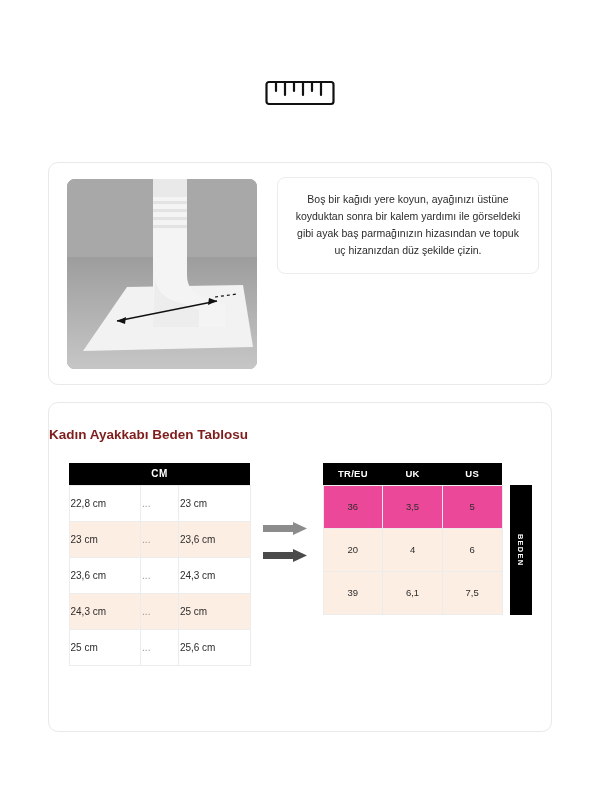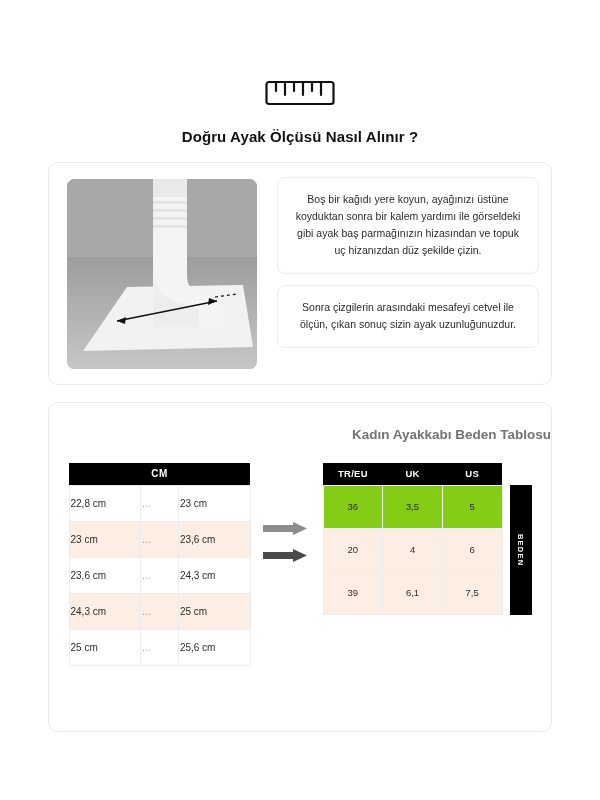--- a/index.html
+++ b/index.html
@@ -72,25 +72,25 @@
   .bottom-card {
     position: absolute;
     left: 48px; top: 402px;
     width: 504px; height: 330px;
     border: 1px solid #e9e9e9;
     border-radius: 10px;
     background: #fff;
   }
   .table-title {
     position: absolute;
-    top: 24px; left: 0; right: 0;
-    text-align: right;
+    top: 24px; left: 0; right: 16px;
+    text-align: left;
     font-size: 13.5px;
     font-weight: bold;
-    color: #737373;
+    color: #7f1d1d;
   }
 
   .tables {
     position: absolute;
     top: 60px; left: 0; right: 0;
     display: flex;
     justify-content: center;
     align-items: flex-start;
   }
 
@@ -139,21 +139,21 @@
     font-size: 9.5px; font-weight: bold;
     height: 22px; letter-spacing: .3px;
     width: 60px;
   }
   .size-table td {
     border: 1px solid #ececec;
     height: 26px;
     font-size: 9.5px;
     text-align: center;
     color: #2c2c2c;
-    background: #84cc16;
+    background: #ec4899;
     width: 60px;
   }
   .size-table tr.alt td { background: #fdeee4; }
 
   .beden-bar {
     width: 22px;
     margin-top: 22px;
     background: #000;
     color: #fff;
     display: flex;
@@ -175,21 +175,20 @@
 
   <div class="ruler-icon-wrap">
     <span>
       <svg width="70" height="34" viewBox="0 0 70 34" fill="none" xmlns="http://www.w3.org/2000/svg">
         <rect x="1.5" y="6" width="67" height="22" rx="2.5" stroke="#111" stroke-width="2.2"></rect>
         <path d="M11 6 V15 M20 6 V19 M29 6 V15 M38 6 V19 M47 6 V15 M56 6 V19" stroke="#111" stroke-width="2.2" stroke-linecap="round"></path>
       </svg>
     </span>
   </div>
 
-  <div class="title">Doğru Ayak Ölçüsü Nasıl Alınır ?</div>
 
   <div class="top-card">
 
     <div class="photo">
       <svg width="190" height="190" viewBox="0 0 190 190" xmlns="http://www.w3.org/2000/svg">
         <defs>
           <linearGradient id="floor" x1="0" y1="0" x2="0" y2="1">
             <stop offset="0" stop-color="#9d9d9d"></stop>
             <stop offset="1" stop-color="#c6c6c6"></stop>
           </linearGradient>
@@ -211,21 +210,20 @@
 
         <path d="M50 142 L150 122" stroke="#111" stroke-width="1.4" stroke-dasharray="0"></path>
         <path d="M50 142 l9 -4 l-1 7 z" fill="#111"></path>
         <path d="M150 122 l-9 4 l1 -7 z" fill="#111"></path>
         <path d="M148 118 L170 115" stroke="#111" stroke-width="1.2" stroke-dasharray="3 3"></path>
       </svg>
     </div>
 
     <div class="notes">
       <div class="note">Boş bir kağıdı yere koyun, ayağınızı üstüne koyduktan sonra bir kalem yardımı ile görseldeki gibi ayak baş parmağınızın hizasından ve topuk uç hizanızdan düz şekilde çizin.</div>
-      <div class="note">Sonra çizgilerin arasındaki mesafeyi cetvel ile ölçün, çıkan sonuç sizin ayak uzunluğunuzdur.</div>
     </div>
   </div>
 
   <div class="bottom-card">
     <div class="table-title">Kadın Ayakkabı Beden Tablosu</div>
 
     <div class="tables">
 
       <table class="cm-table">
         <thead>

